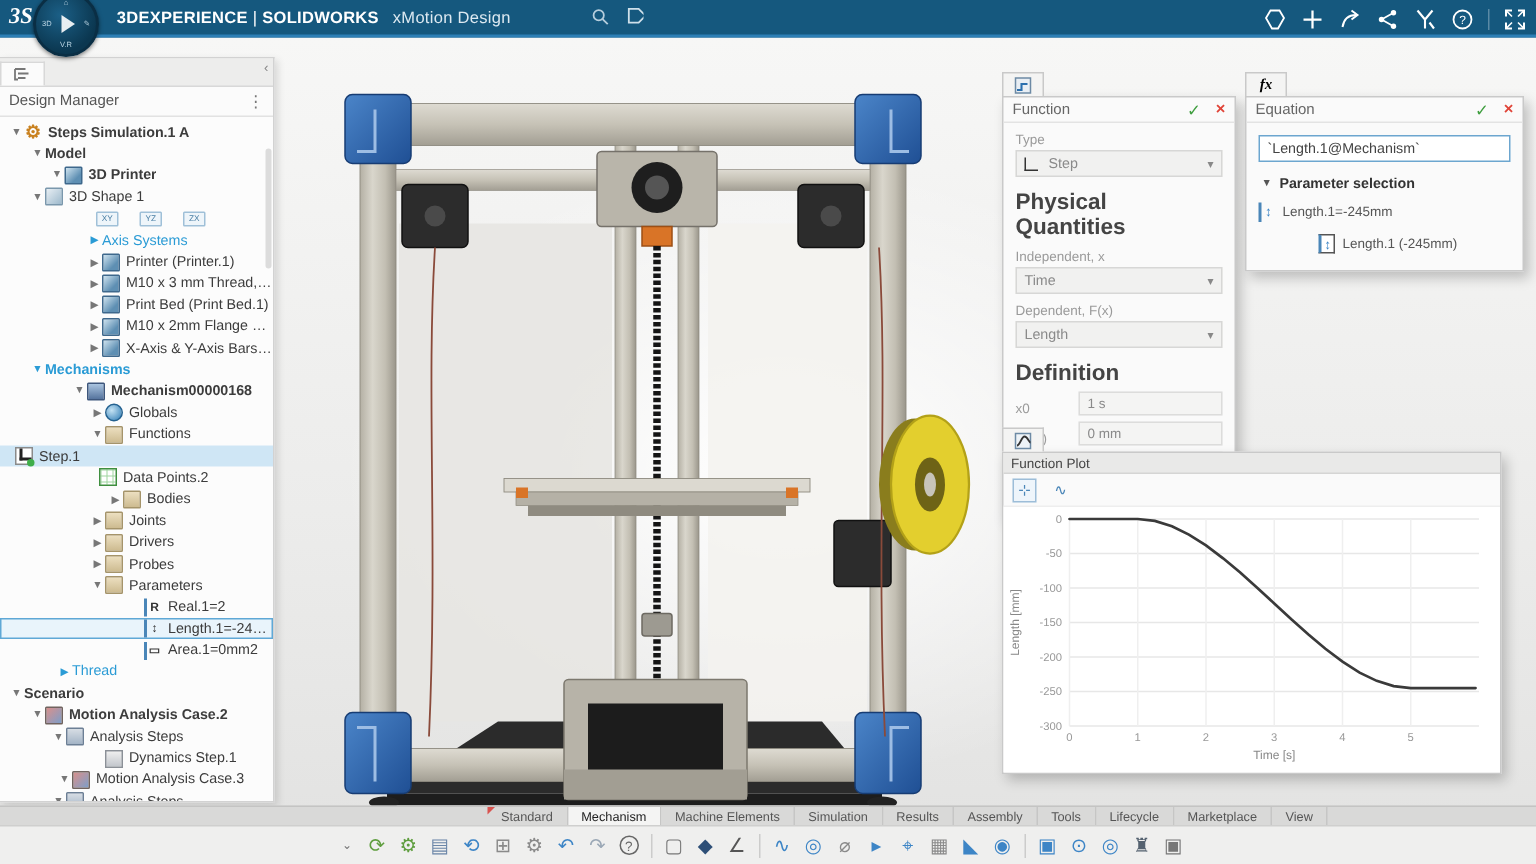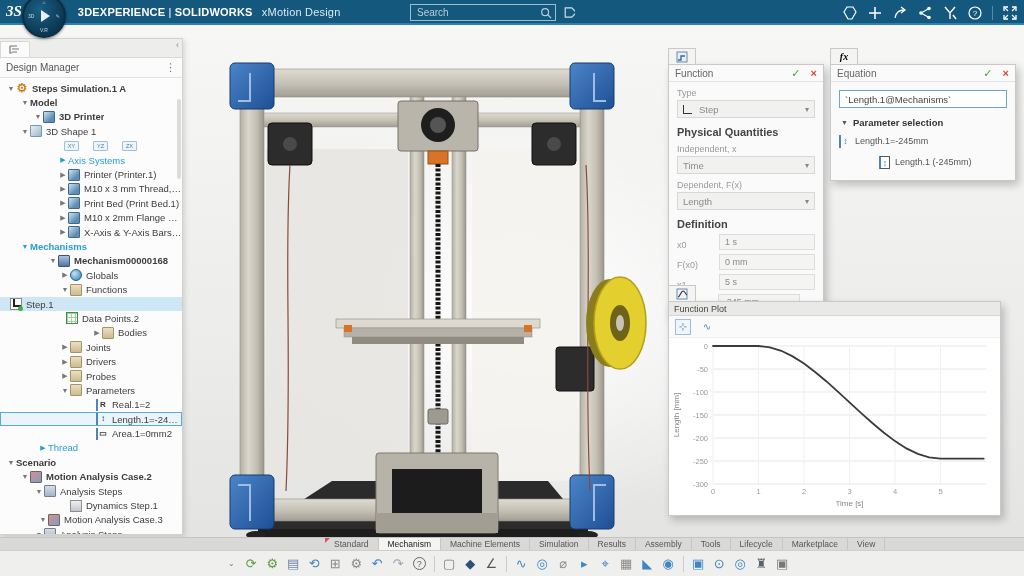--- a/index.html
+++ b/index.html
@@ -75,21 +75,21 @@
   .pbody{background:#fafafa;border:1px solid #c9c9c9;box-shadow:3px 4px 8px rgba(0,0,0,.22)}
   .phead{height:17px;display:flex;align-items:center;padding:0 6px;border-bottom:1px solid #e3e3e3}
   .phead .pname{font-size:10px;color:#666}
   .phead .ok{margin-left:auto;color:#3f9e3f;font-size:11px;cursor:pointer}
   .phead .cancel{margin-left:10px;color:#e04438;font-size:11px;font-weight:bold;cursor:pointer}
 
   
   #fnpanel{left:668px;top:48px;width:156px}
   #fnpanel .pbody{padding-bottom:8px}
   .flabel{font-size:9px;color:#9a9a9a;margin:6px 8px 2px}
-  .fsection{font-size:11px;font-weight:bold;color:#444;margin:8px 8px 2px}
+  .fsection{font-size:15px;font-weight:bold;color:#444;margin:8px 8px 2px}
   .fdrop{margin:2px 8px;height:18px;background:#f1f1f0;border:1px solid #d7d7d6;display:flex;align-items:center;padding:0 5px;font-size:9.5px;color:#8a8a8a;cursor:pointer}
   .fdrop .dicon{margin-right:5px;width:11px;height:10px;position:relative}
   .fdrop .dicon::before{content:"";position:absolute;left:0;bottom:0;width:8px;height:8px;border-left:1.5px solid #333;border-bottom:1.5px solid #333}
   .fdrop .caret{margin-left:auto;font-size:8px;color:#888}
   .frow{display:flex;align-items:flex-end;margin:4px 8px 0;height:16px}
   .frow .fl{font-size:9px;color:#9a9a9a;width:38px}
   .frow .fv{margin-left:auto;width:96px;height:16px;background:#f4f4f3;border:1px solid #dcdcdb;font-size:9px;color:#8a8a8a;display:flex;align-items:center;padding:0 5px}
   .frow .fxbtn{margin-left:auto;font-family:"Liberation Serif",serif;font-style:italic;font-weight:bold;font-size:10px;color:#333;cursor:pointer;padding-left:4px}
 
   
@@ -131,21 +131,20 @@
 
   <div id="topbar">
     <span id="ds-logo">3S</span>
     <span id="brand">
       <b>3DEXPERIENCE</b>
       <span>|</span>
       <b>SOLIDWORKS</b>
       <span class="app">xMotion Design</span>
     </span>
     <span id="searchwrap">
-      <input id="searchbox" placeholder="Search" style="">
       <svg id="search-icon" viewBox="0 0 14 14">
           <circle cx="6" cy="6" r="4" fill="none" stroke="#b6cedd" stroke-width="1.4"></circle>
           <line x1="9" y1="9" x2="13" y2="13" stroke="#b6cedd" stroke-width="1.4"></line>
         </svg>
       <svg id="tag-icon" viewBox="0 0 14 14">
           <path d="M1 6 L6 1 L13 1 L13 8 L8 13 Z" fill="none" stroke="#cfe0ea" stroke-width="1.3" transform="rotate(45 7 7)"></path>
         </svg>
     </span>
     <span id="topicons">
         <span class="ticon">
@@ -382,21 +381,21 @@
         <div class="trow sel" style="">
           <span class="arr"></span>
           <span class="ti ti-step"></span>
           <span class="tlabel">Step.1</span>
         </div>
         <div class="trow" style="padding-left: 56px;">
           <span class="arr"></span>
           <span class="ti ti-table"></span>
           <span class="tlabel">Data Points.2</span>
         </div>
-        <div class="trow" style="padding-left: 92px;">
+        <div class="trow" style="padding-left: 72px;">
           <span class="arr">▶</span>
           <span class="ti ti-folder"></span>
           <span class="tlabel">Bodies</span>
         </div>
         <div class="trow" style="padding-left: 60px;">
           <span class="arr">▶</span>
           <span class="ti ti-folder"></span>
           <span class="tlabel">Joints</span>
         </div>
         <div class="trow" style="padding-left: 60px;">
@@ -526,21 +525,21 @@
         <div class="ptab">
       <span style="font-family:'Liberation Serif',serif;font-style:italic;font-weight:bold;font-size:10px">fx</span>
     </div>
       </div>
     <div class="pbody" style="padding-bottom:10px">
       <div class="phead">
         <span class="pname">Equation</span>
         <span class="ok">✓</span>
         <span class="cancel">×</span>
       </div>
-      <div id="eq-input">`Length.1@Mechanisms`</div>
+      <div id="eq-input">`Length.1@Mechanism`</div>
       <div id="eq-paramsel">
         <span class="caret">▼</span>
         <span>Parameter selection</span>
       </div>
       <div id="eq-params">
           <div class="eqrow" style="padding-left: 8px;">
             <span class="eqicon">↕</span>
             <span>Length.1=-245mm</span>
           </div>
           <div class="eqrow" style="padding-left: 48px;">

